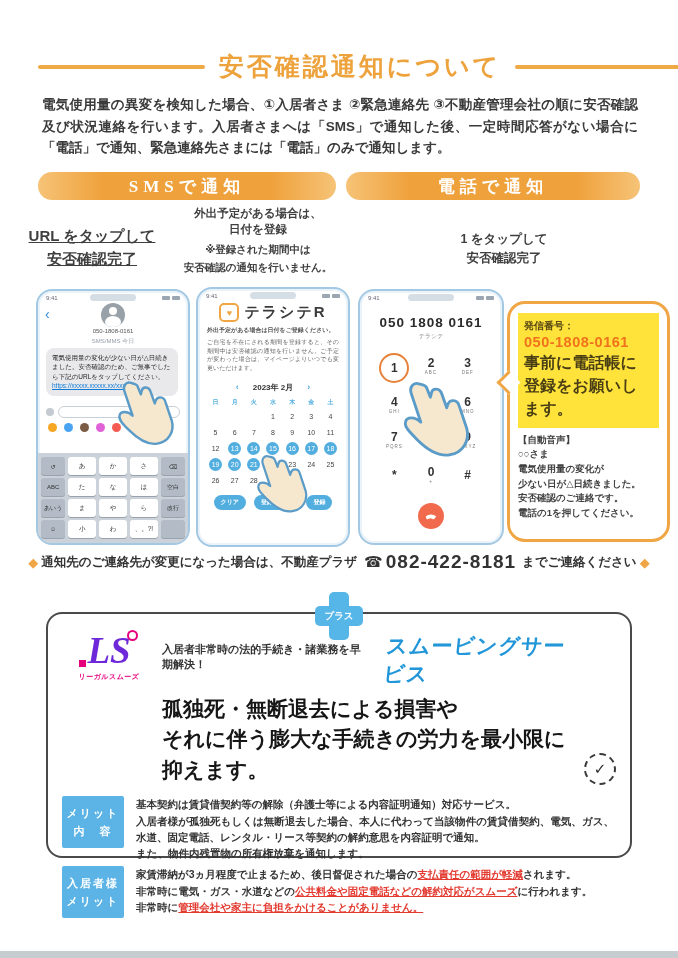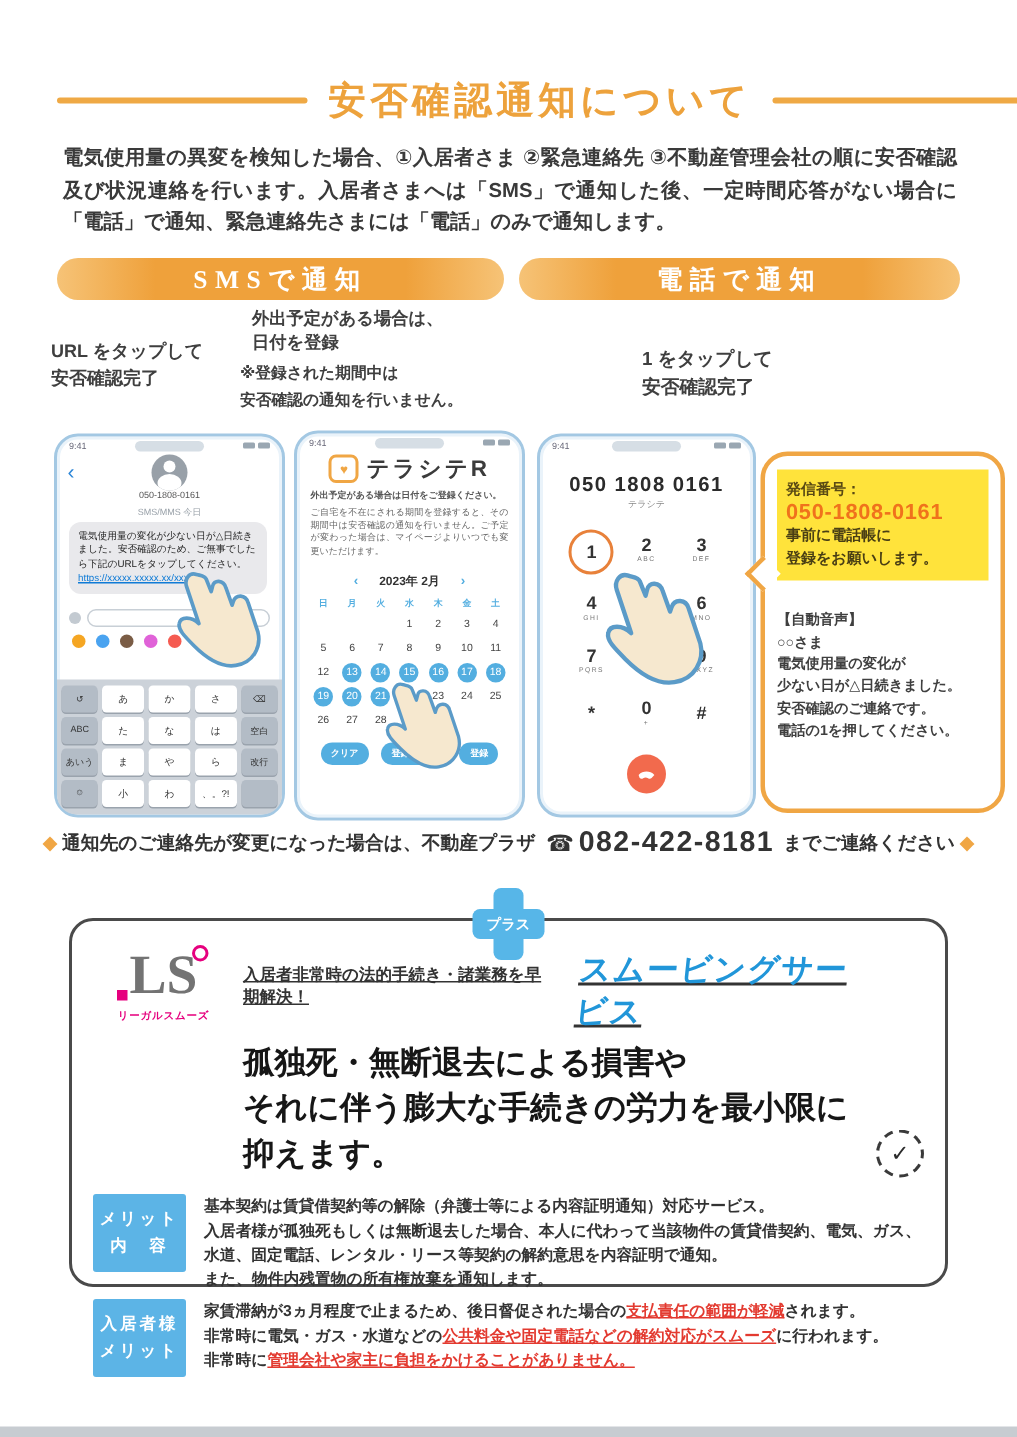--- a/index.html
+++ b/index.html
@@ -18,22 +18,22 @@
 
   
   .pill{position:absolute;top:172px;height:28px;border-radius:15px;display:flex;align-items:center;
         justify-content:center;color:#fff;font-size:17px;font-weight:bold;letter-spacing:5px;
         font-family:"Liberation Serif","DejaVu Serif",serif;
         background:linear-gradient(90deg,#f6c377,#efa13b 22%,#efa13b 78%,#f6c377);}
   .pill-sms{left:38px;width:298px;}
   .pill-call{left:346px;width:294px;}
 
   
-  .note{position:absolute;font-weight:bold;color:#3f3f3f;white-space:pre-line;}
-  .note-url{top:225px;left:34px;width:148px;font-size:12px;line-height:1.5;}
+  .note{position:absolute;text-align:center;font-weight:bold;color:#3f3f3f;white-space:pre-line;}
+  .note-url{top:225px;left:18px;width:148px;font-size:15px;line-height:1.5;text-decoration:underline;}
   .note-call{top:230px;left:428px;width:152px;font-size:12.5px;line-height:1.5;}
   .note-date-main{top:206px;left:168px;width:180px;font-size:11.5px;line-height:1.35;}
   .note-date-sub{top:240px;left:160px;width:196px;font-size:10.5px;line-height:1.75;}
 
   
   .phone{position:absolute;background:#fff;border:2px solid #a3c8e3;border-radius:16px;
          box-shadow:0 0 0 2px #eaf3fa inset;}
   .p-notch{position:absolute;top:3px;left:50%;transform:translateX(-50%);width:46px;height:7px;
            background:#d6dee5;border-radius:4px;}
   .p-status{display:flex;justify-content:space-between;padding:4px 8px 0;font-size:6px;color:#667;}
@@ -100,47 +100,47 @@
   .hand3{left:392px;top:378px;width:96px;}
 
   
   .callout{position:absolute;left:507px;top:301px;width:163px;height:241px;background:#fff;
            border:3px solid #f0a644;border-radius:18px;box-sizing:border-box;padding:9px 8px;}
   .callout-arrow{position:absolute;left:-10px;top:70px;width:14px;height:14px;background:#fff;
                  border-left:3px solid #f0a644;border-bottom:3px solid #f0a644;transform:rotate(45deg);}
   .co-high{background:#ffe33b;padding:6px 6px 7px;}
   .co-label{font-size:10px;font-weight:bold;color:#5a4a14;}
   .co-num{font-size:14.5px;font-weight:bold;color:#f0721c;letter-spacing:0.5px;margin:1px 0;}
-  .co-note{font-size:10px;font-weight:bold;color:#4a3f14;white-space:pre-line;line-height:1.45;}
-  .co-voice{margin-top:20px;font-size:9.5px;font-weight:600;color:#3f3f3f;line-height:1.55;}
+  .co-note{font-size:16px;font-weight:bold;color:#4a3f14;white-space:pre-line;line-height:1.45;}
+  .co-voice{margin-top:5px;font-size:9.5px;font-weight:600;color:#3f3f3f;line-height:1.55;}
 
   
   .notice{position:absolute;top:551px;left:20px;width:638px;display:flex;align-items:center;
           justify-content:center;gap:3px;font-size:12.5px;font-weight:bold;color:#333;white-space:nowrap;}
   .dia{color:#f0a644;font-size:13px;}
   .tel-ico{font-size:15px;margin-left:4px;}
   .tel-num{font-size:19px;font-weight:bold;letter-spacing:1px;margin-right:3px;}
 
   
   .sv-box{position:absolute;left:46px;top:612px;width:586px;height:246px;border:2px solid #4a4a4a;
           border-radius:16px;background:#fff;box-sizing:border-box;}
   .plus-badge{position:absolute;left:315px;top:592px;width:48px;height:48px;}
   .plus-badge .pv{position:absolute;left:14px;top:0;width:20px;height:48px;background:#57b6e8;border-radius:5px;}
   .plus-badge .ph{position:absolute;left:0;top:14px;width:48px;height:20px;background:#57b6e8;border-radius:5px;}
   .plus-badge span{position:absolute;inset:0;display:flex;align-items:center;justify-content:center;
                    color:#fff;font-size:9.5px;font-weight:bold;}
   .sv-top{display:flex;padding:18px 14px 6px 18px;gap:10px;}
   .ls-logo{width:86px;flex:none;text-align:center;}
-  .ls-mark{position:relative;display:inline-block;font-size:37px;font-weight:bold;color:#737373;
-           line-height:1;font-family:"Liberation Serif","DejaVu Serif",serif;}
+  .ls-mark{position:relative;display:inline-block;font-size:37px;font-weight:bold;color:#6d28d9;
+           line-height:1;font-family:"Liberation Serif","DejaVu Serif",serif;font-style:italic;}
   .ls-dot{position:absolute;right:-7px;top:-2px;width:7px;height:7px;border:2px solid #e6007e;border-radius:50%;}
   .ls-sq{position:absolute;left:-8px;bottom:2px;width:7px;height:7px;background:#e6007e;}
   .ls-sub{font-size:7px;color:#e6007e;font-weight:bold;margin-top:3px;letter-spacing:0.5px;}
   .sv-head{flex:1;}
-  .sv-tagrow{display:flex;align-items:baseline;gap:18px;text-decoration:underline;}
+  .sv-tagrow{display:flex;align-items:baseline;gap:18px;}
   .sv-tag{font-size:11px;font-weight:bold;color:#333;}
   .sv-brand{font-size:21px;font-weight:bold;color:#2196d9;transform:skewX(-6deg);letter-spacing:1px;}
   .sv-headline{margin-top:6px;font-size:21px;font-weight:bold;color:#161616;line-height:1.45;white-space:pre-line;}
   .sv-check{flex:none;width:28px;height:28px;border:2px dashed #3a3a3a;border-radius:50%;align-self:flex-end;
             display:flex;align-items:center;justify-content:center;font-size:15px;font-weight:bold;color:#2b2b2b;}
   .sv-row{display:flex;gap:12px;padding:5px 16px 0 14px;}
   .sv-label{flex:none;width:62px;background:#5cb4e6;color:#fff;font-size:11px;font-weight:bold;
             display:flex;align-items:center;justify-content:center;text-align:center;white-space:pre-line;
             line-height:1.7;letter-spacing:2px;border-radius:2px;}
   .sv-label.short{height:52px;}

